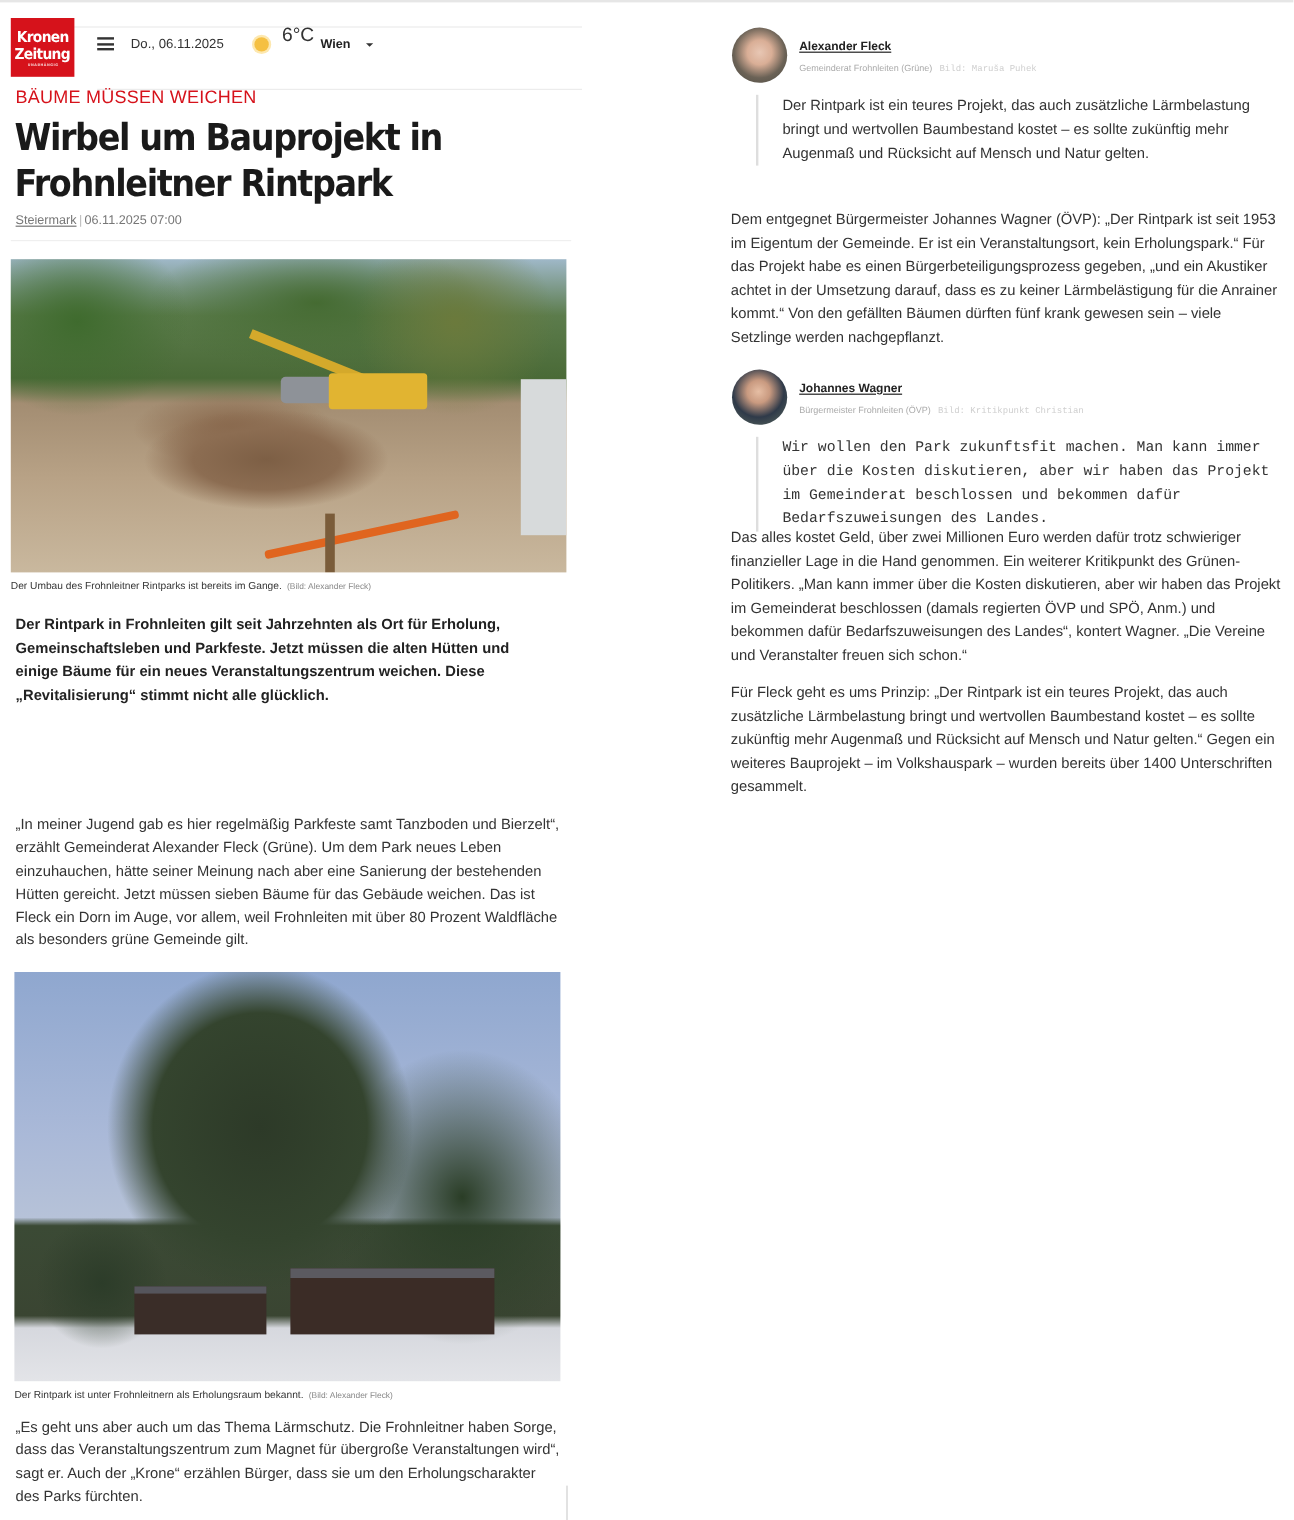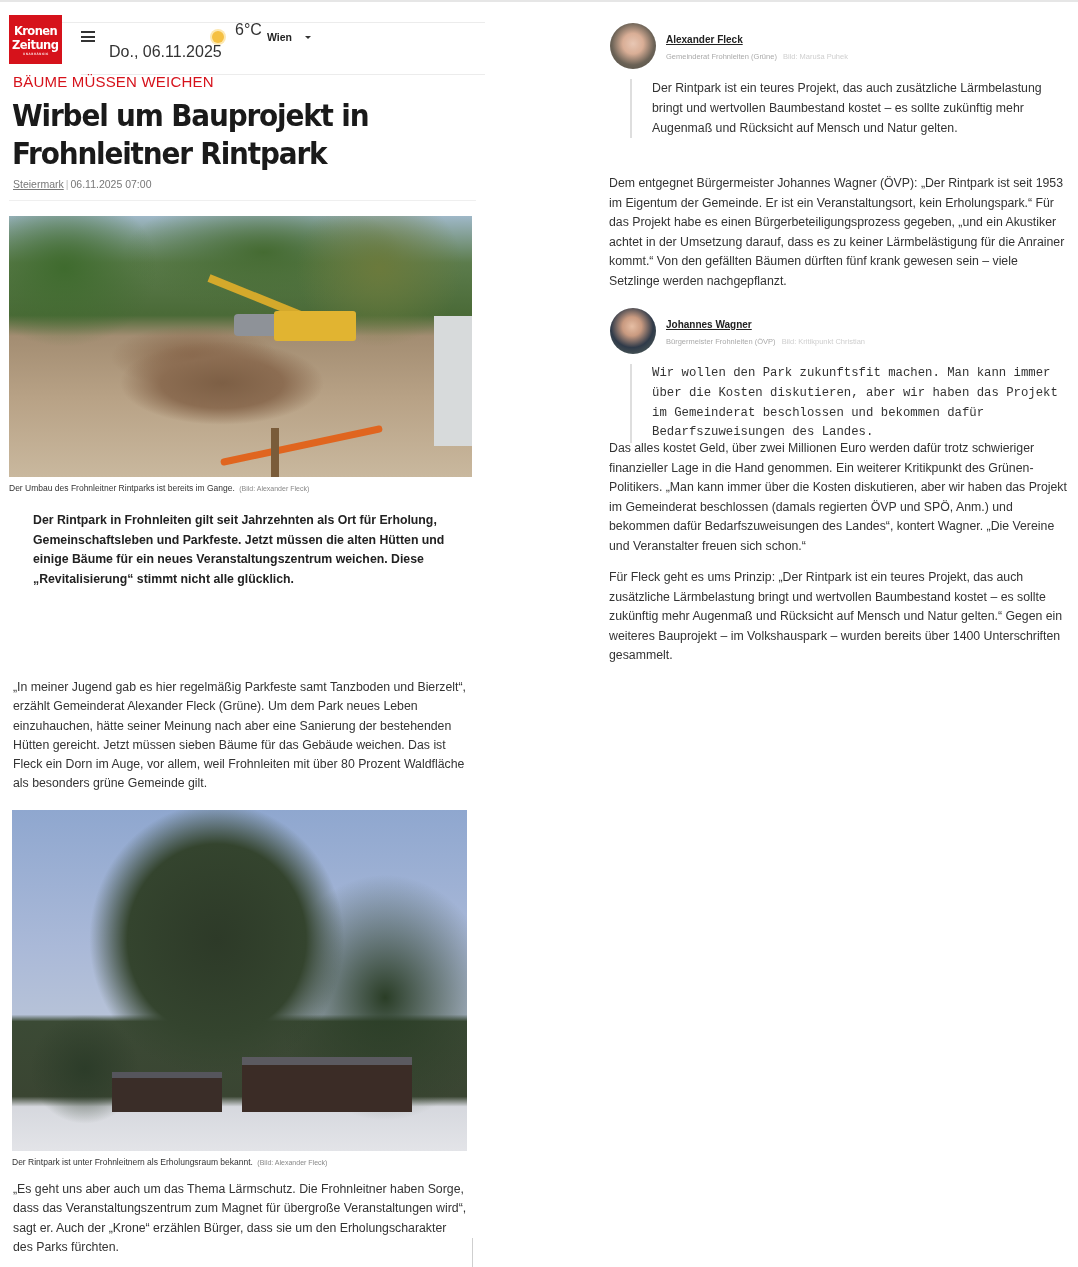--- a/index.html
+++ b/index.html
@@ -11,21 +11,21 @@
   
   .left { position: absolute; left: 0; top: 0; width: 480px; height: 1267px; }
   .header { position: absolute; left: 9px; top: 12px; width: 467px; height: 52px; }
   .header-rule-top { position: absolute; left: 0; top: 10px; width: 476px; height: 1px; background: #ececec; }
   .header-rule-bottom { position: absolute; left: 72px; top: 62px; width: 404px; height: 1px; background: #ececec; }
   .logo { position: absolute; left: 0; top: 3px; width: 53px; height: 49px; background: #d6121b; color: #fff; display: flex; flex-direction: column; justify-content: center; align-items: center; }
   .logo span { font-family: "DejaVu Sans", sans-serif; font-weight: bold; font-size: 12.5px; line-height: 14px; letter-spacing: -0.6px; transform: scaleX(0.92); }
   .logo .tiny { font-size: 3px; line-height: 4px; letter-spacing: 0.5px; opacity: .8; }
   .menu-icon { position: absolute; left: 72px; top: 19px; width: 14px; height: 11px; display: flex; flex-direction: column; justify-content: space-between; cursor: pointer; }
   .menu-icon i { display: block; height: 2px; background: #333; }
-  .date { position: absolute; left: 100px; top: 31px; font-size: 16px; color: #333; }
+  .date { position: absolute; left: 100px; top: 19px; font-size: 11px; color: #333; }
   .sun-icon { position: absolute; left: 203px; top: 19px; width: 12px; height: 12px; border-radius: 50%; background: #f5c042; box-shadow: 0 0 0 2px #fde8b0; }
   .temp { position: absolute; left: 226px; top: 9px; font-size: 16px; color: #333; }
   .city { position: absolute; left: 258px; top: 19px; font-size: 10.5px; color: #222; font-weight: bold; cursor: pointer; text-align: right; }
   .caret-icon { position: absolute; left: 296px; top: 24px; width: 0; height: 0; border-left: 3px solid transparent; border-right: 3px solid transparent; border-top: 3px solid #333; }
 
   .kicker { position: absolute; left: 13px; top: 73px; font-size: 15px; color: #d6121b; letter-spacing: 0.2px; }
   .title { position: absolute; left: 12px; top: 96px; width: 460px; font-family: "DejaVu Sans", sans-serif; font-weight: bold; font-size: 31px; line-height: 38px; color: #1a1a1a; letter-spacing: -1.3px; transform-origin: left top; transform: scaleX(0.9); }
   .meta { position: absolute; left: 13px; top: 178px; font-size: 10.5px; color: #777; text-align: center; }
   .meta .region { text-decoration: underline; color: #777; cursor: pointer; }
   .meta .sep { color: #bbb; margin: 0 2px; }
@@ -43,21 +43,21 @@
   .excavator { position: absolute; left: 265px; top: 95px; width: 82px; height: 30px; background: #e1b431; border-radius: 3px; }
   .excavator-arm { position: absolute; left: 200px; top: 58px; width: 110px; height: 8px; background: #d4a92b; transform: rotate(22deg); transform-origin: left center; }
   .truck { position: absolute; left: 225px; top: 98px; width: 60px; height: 22px; background: #8e9298; border-radius: 4px; }
   .pipe { position: absolute; left: 210px; top: 226px; width: 165px; height: 7px; background: #e0651f; transform: rotate(-12deg); border-radius: 3px; }
   .tarp { position: absolute; right: 0; top: 100px; width: 38px; height: 130px; background: #d7dadb; }
   .post { position: absolute; left: 262px; top: 212px; width: 8px; height: 49px; background: #7a5c3a; }
 
   .caption { position: absolute; left: 9px; font-size: 8.5px; color: #333; }
   .caption .credit { font-size: 7px; color: #888; margin-left: 2px; }
 
-  .lead { position: absolute; left: 13px; top: 511px; width: 450px; font-size: 12.3px; line-height: 19.5px; font-weight: bold; color: #222; margin-left: 20px; }
+  .lead { position: absolute; left: 13px; top: 511px; width: 450px; font-size: 12.3px; line-height: 19.5px; font-weight: bold; color: #222; }
   .para { position: absolute; left: 13px; width: 455px; font-size: 12.3px; line-height: 19.3px; color: #333; }
 
   .photo2 { left: 12px; top: 810px; width: 455px; height: 341px;
     background:
       radial-gradient(ellipse 28% 40% at 45% 38%, #2d3a28 0%, #34442e 70%, transparent 100%),
       radial-gradient(ellipse 24% 36% at 82% 55%, #2a3d26 0%, transparent 100%),
       radial-gradient(ellipse 12% 16% at 16% 76%, #2c3c29 0%, transparent 100%),
       linear-gradient(180deg, #8fa7cf 0%, #aab9d8 40%, #b6c2d8 60%, #3b4a35 62%, #3a4532 84%, #d6d8de 87%, #e3e4e8 100%); }
   .hut1 { position: absolute; left: 100px; top: 262px; width: 110px; height: 40px; background: #3a2d28; border-top: 6px solid #55555c; }
   .hut2 { position: absolute; left: 230px; top: 247px; width: 170px; height: 55px; background: #3b2c26; border-top: 8px solid #5b5a60; }
@@ -65,21 +65,21 @@
   .side-rule { position: absolute; left: 472px; top: 1238px; width: 1px; height: 29px; background: #cfcfcf; }
 
   
   .right { position: absolute; left: 600px; top: 0; width: 478px; height: 1267px; }
   .quote-author { position: absolute; left: 10px; }
   .avatar { position: absolute; left: 0; top: 0; width: 46px; height: 46px; border-radius: 50%; overflow: hidden; }
   .avatar-fleck { background: radial-gradient(circle at 50% 45%, #e8c7b4 0%, #d9ae96 30%, #6b6256 62%, #4b4a42 100%); }
   .avatar-wagner { background: radial-gradient(circle at 48% 40%, #e6bea4 0%, #c99a80 26%, #2f3a49 58%, #5c6a5e 100%); }
   .author-name { position: absolute; left: 56px; top: 11px; font-size: 10px; font-weight: bold; color: #222; text-decoration: underline; white-space: nowrap; cursor: pointer; }
   .author-role { position: absolute; left: 56px; top: 29px; font-size: 7.5px; color: #aaa; white-space: nowrap; }
-  .author-role .credit { color: #cfcfcf; margin-left: 6px; }
+  .author-role .credit { color: #cfcfcf; margin-left: 6px; font-family: Liberation Mono, monospace; }
   .blockquote { position: absolute; left: 30px; border-left: 2px solid #dedede; padding-left: 20px; width: 440px; font-size: 12.3px; line-height: 19.8px; color: #333; }
   .rpara { position: absolute; left: 9px; width: 462px; font-size: 12.3px; line-height: 19.5px; color: #333; }
 </style>
 </head>
 <body>
 
 <div class="topline"></div>
 
 <div class="left">
 

